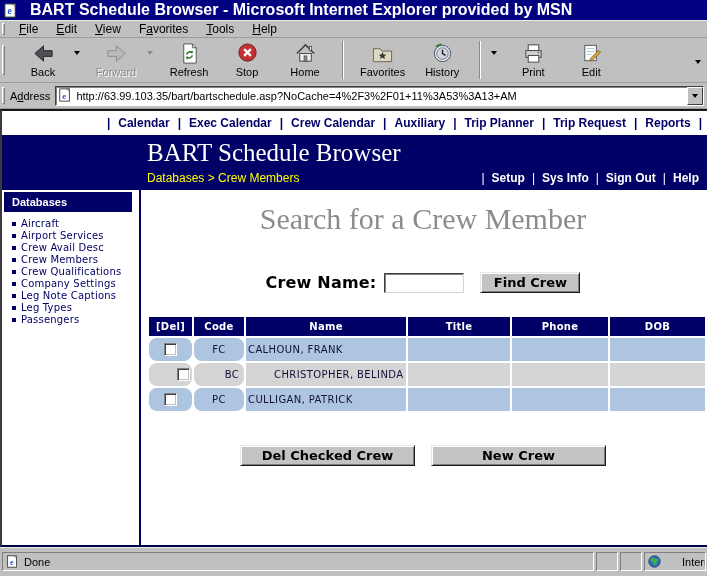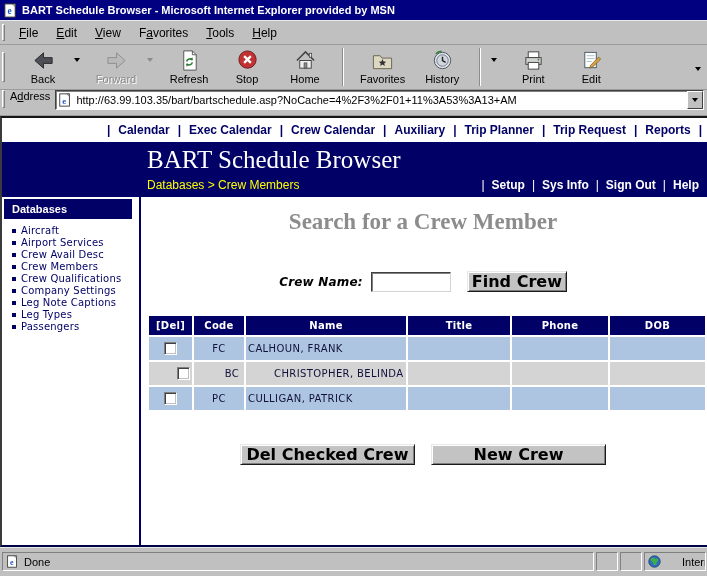--- a/index.html
+++ b/index.html
@@ -6,42 +6,42 @@
     --titlebar:#000080; --chrome:#c0c0c0; --banner:#000066; --accent:#000066;
     --row-blue:#adc5e0; --row-gray:#d4d4d4; --breadcrumb:#ffff00; --page-title:#8c8c8c;
   }
   *{box-sizing:border-box; margin:0; padding:0;}
   html,body{width:707px; height:576px; overflow:hidden;}
   body{font-family:"Liberation Sans", sans-serif; background:var(--chrome); font-size:11px;}
   .window{width:707px; height:576px; display:flex; flex-direction:column; background:var(--chrome);}
 
   
   .titlebar{height:20px; background:var(--titlebar); display:flex; align-items:center; padding:0 3px; flex:none;}
-  .titlebar .title-text{color:#fff; font-weight:bold; font-size:11px; margin-left:4px; white-space:nowrap;}
+  .titlebar .title-text{color:#fff; font-weight:bold; font-size:16px; margin-left:12px; white-space:nowrap;}
   .ie-doc-icon{width:15px; height:15px; display:inline-block;}
 
   
-  .menubar{height:25px; display:flex; align-items:center; border-top:1px solid #e9e9e9; border-bottom:1px solid #9b9b9b; flex:none;}
+  .menubar{height:18px; display:flex; align-items:center; border-top:1px solid #e9e9e9; border-bottom:1px solid #9b9b9b; flex:none;}
   .grip{width:3px; height:70%; border:1px solid; border-color:#fff #808080 #808080 #fff; margin:0 5px 0 2px; flex:none;}
   .menu-item{padding:3px 9px; font-size:12px; color:#000; cursor:default; white-space:nowrap;}
   .menu-item u{text-decoration:underline;}
 
   
   .toolbar{height:45px; display:flex; align-items:center; border-bottom:1px solid #9b9b9b; position:relative; flex:none;gap:8px;}
   .tb-btn{display:flex; flex-direction:column; align-items:center; justify-content:center; min-width:50px; height:41px; padding:1px 4px;}
   .tb-btn .tb-icon{width:23px; height:23px; display:block;}
   .tb-btn .tb-label{font-size:11px; color:#000; margin-top:1px; white-space:nowrap;}
   .tb-btn.disabled .tb-label{color:#8b8b8b; text-shadow:1px 1px 0 #fff;}
   .dd-arrow{width:0; height:0; border-left:3px solid transparent; border-right:3px solid transparent; border-top:4px solid #000; margin:0 3px 14px -2px;}
   .dd-arrow.dim{border-top-color:#8b8b8b;}
   .tb-sep{width:2px; height:38px; border-left:1px solid #8b8b8b; border-right:1px solid #fff; margin:0 4px; flex:none;}
   .tb-overflow{position:absolute; right:3px; top:22px;}
 
   
-  .addressbar{height:26px; display:flex; align-items:flex-start; border-bottom:1px solid #9b9b9b; padding-right:3px; flex:none;}
+  .addressbar{height:26px; display:flex; align-items:center; border-bottom:1px solid #9b9b9b; padding-right:3px; flex:none;}
   .addr-label{font-size:11px; margin-right:5px; white-space:nowrap;}
   .addr-field{flex:1; height:20px; background:#fff; border:1px solid; border-color:#404040 #fff #fff #404040; box-shadow:inset 1px 1px 0 #808080; display:flex; align-items:center; padding-left:2px;}
   .addr-url{flex:1; font-size:11px; color:#000; white-space:nowrap; overflow:hidden; margin-left:3px;}
   .addr-drop{width:16px; height:18px; background:var(--chrome); border:1px solid; border-color:#fff #404040 #404040 #fff; display:flex; align-items:center; justify-content:center; flex:none;}
   .addr-drop i{width:0;height:0;border-left:3px solid transparent;border-right:3px solid transparent;border-top:4px solid #000;}
 
   
   .page{flex:1; background:#fff; border-top:2px solid #161616; border-left:2px solid #3a3a3a; border-bottom:2px solid #000044; display:flex; flex-direction:column; overflow:hidden;}
   .navrow{height:24px; background:#fff; display:flex; align-items:center; justify-content:flex-end; gap:8px; padding-right:5px; font-weight:bold; font-size:12px; color:var(--accent); flex:none;}
   .navrow .pipe{color:var(--accent);}
@@ -60,34 +60,34 @@
 
   
   .sidebar{width:137px; flex:none; padding-right:7px;}
   .sidebar-header{background:var(--banner); color:#fff; font-weight:bold; font-size:11px; padding:4px 6px 4px 8px; margin:2px 0 6px 2px;}
   .sidebar-list{list-style:none; font-family:"DejaVu Sans", sans-serif; font-size:10px; color:var(--accent); letter-spacing:0.2px;}
   .sidebar-list li{display:flex; align-items:center; padding:0 0 1px 10px; line-height:11px; cursor:pointer; white-space:nowrap;}
   .sidebar-list li::before{content:""; width:4px; height:4px; background:var(--accent); margin-right:5px; flex:none;}
 
   
   .main{flex:1; display:flex; flex-direction:column; align-items:center; overflow:hidden;}
-  .page-title{font-family:"Liberation Serif", serif; font-weight:bold; color:var(--page-title); font-size:23px; margin-top:12px;}
+  .page-title{font-family:"Liberation Serif", serif; font-weight:normal; color:var(--page-title); font-size:30px; margin-top:12px;}
   .form-row{display:flex; align-items:center; margin-top:36px;}
-  .form-label{font-weight:bold; font-size:12px; font-family:"DejaVu Sans", sans-serif; letter-spacing:0.2px;font-style:italic;}
+  .form-label{font-weight:bold; font-size:16px; font-family:"DejaVu Sans", sans-serif; letter-spacing:0.2px;}
   .text-input{width:80px; height:20px; background:#fff; border:1px solid; border-color:#404040 #d4d4d4 #d4d4d4 #404040; box-shadow:inset 1px 1px 0 #808080; margin-left:8px; font-size:12px; padding:0 3px; outline:none;}
-  .btn3d{background:#c3c3c3; border:1px solid; border-color:#e8e8e8 #1a1a1a #1a1a1a #e8e8e8; box-shadow:inset 1px 1px 0 #fff, inset -1px -1px 0 #7d7d7d; font-weight:bold; font-size:16px; font-family:"DejaVu Sans", sans-serif; color:#000; text-align:center; cursor:pointer; display:flex; align-items:center; justify-content:center;}
+  .btn3d{background:#c3c3c3; border:1px solid; border-color:#e8e8e8 #1a1a1a #1a1a1a #e8e8e8; box-shadow:inset 1px 1px 0 #fff, inset -1px -1px 0 #7d7d7d; font-weight:bold; font-size:13px; font-family:"DejaVu Sans", sans-serif; color:#000; text-align:center; cursor:pointer; display:flex; align-items:center; justify-content:center;}
   .find-btn{width:100px; height:21px; margin-left:16px;}
 
   .crew-table{border-collapse:separate; border-spacing:2px; width:calc(100% - 8px); margin:22px 0 0 8px; font-family:"DejaVu Sans", sans-serif;}
   .crew-table th{background:var(--banner); color:#fff; font-size:10px; font-weight:bold; height:19px; letter-spacing:0.3px; padding:0 2px; white-space:nowrap;}
   .crew-table td{height:23px; font-size:10px; color:#10103a; letter-spacing:0.4px; padding:0 2px; white-space:nowrap;}
   .crew-table tr.blue td{background:var(--row-blue);}
   .crew-table tr.gray td{background:var(--row-gray);padding-left:28px;}
   .col-del{width:36px;} .col-code{width:50px;} .col-name{width:160px;} .col-title{width:102px;} .col-phone{width:96px;}
-  .cell-center{text-align:center;}
+  .cell-center{text-align:center;border-radius:8px;}
   .cell-left{text-align:left; padding-left:8px;}
   .checkbox{appearance:none; -webkit-appearance:none; width:13px; height:13px; background:#fff; border:1px solid; border-color:#808080 #fff #fff #808080; box-shadow:inset 1px 1px 0 #404040, inset -1px -1px 0 #c0c0c0; vertical-align:middle; margin:0;}
 
   .action-row{display:flex; gap:16px; margin-top:32px;}
   .action-btn{width:175px; height:21px;}
 
   
   .statusbar{height:29px; background:var(--chrome); border-top:1px solid #e9e9e9; display:flex; align-items:center; gap:2px; padding:3px 1px 4px 2px; flex:none; overflow:hidden;}
   .pane{height:19px; border:1px solid; border-color:#808080 #fff #fff #808080; display:flex; align-items:center; padding:0 3px; font-size:11px; color:#000; overflow:hidden;}
   .pane-main{flex:1;}

